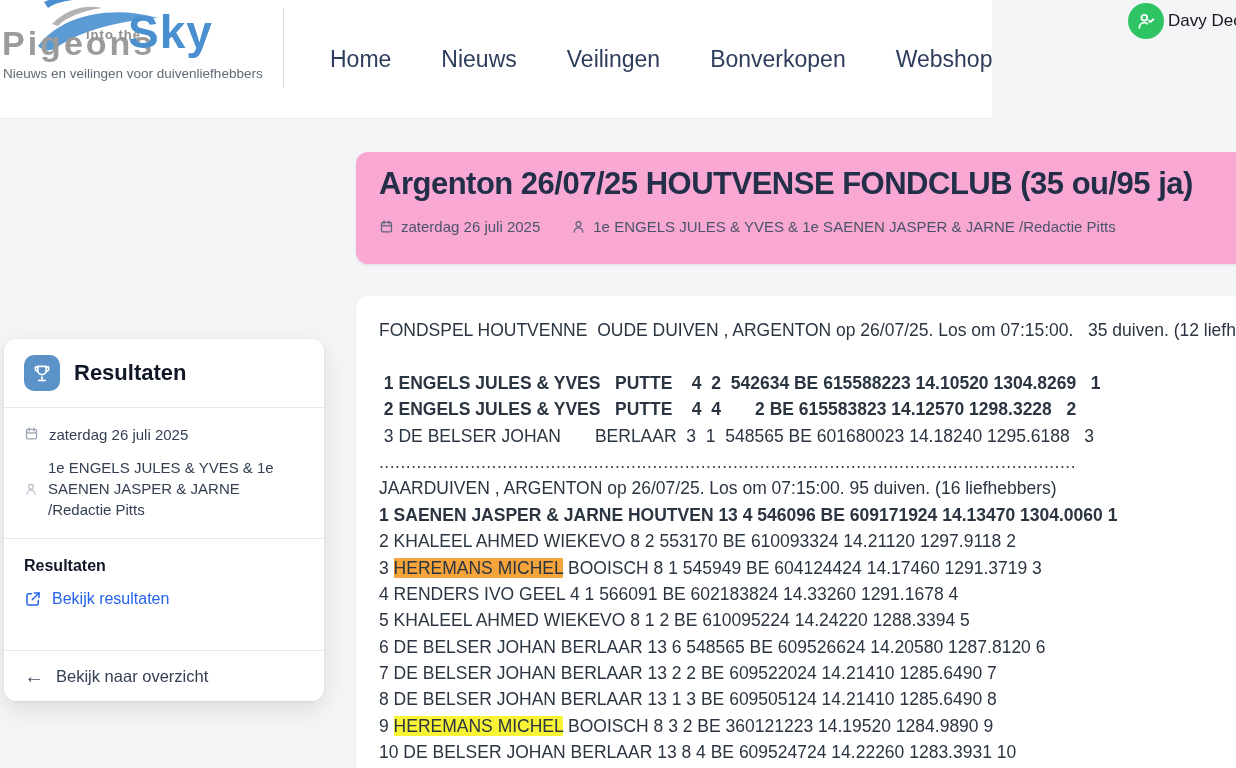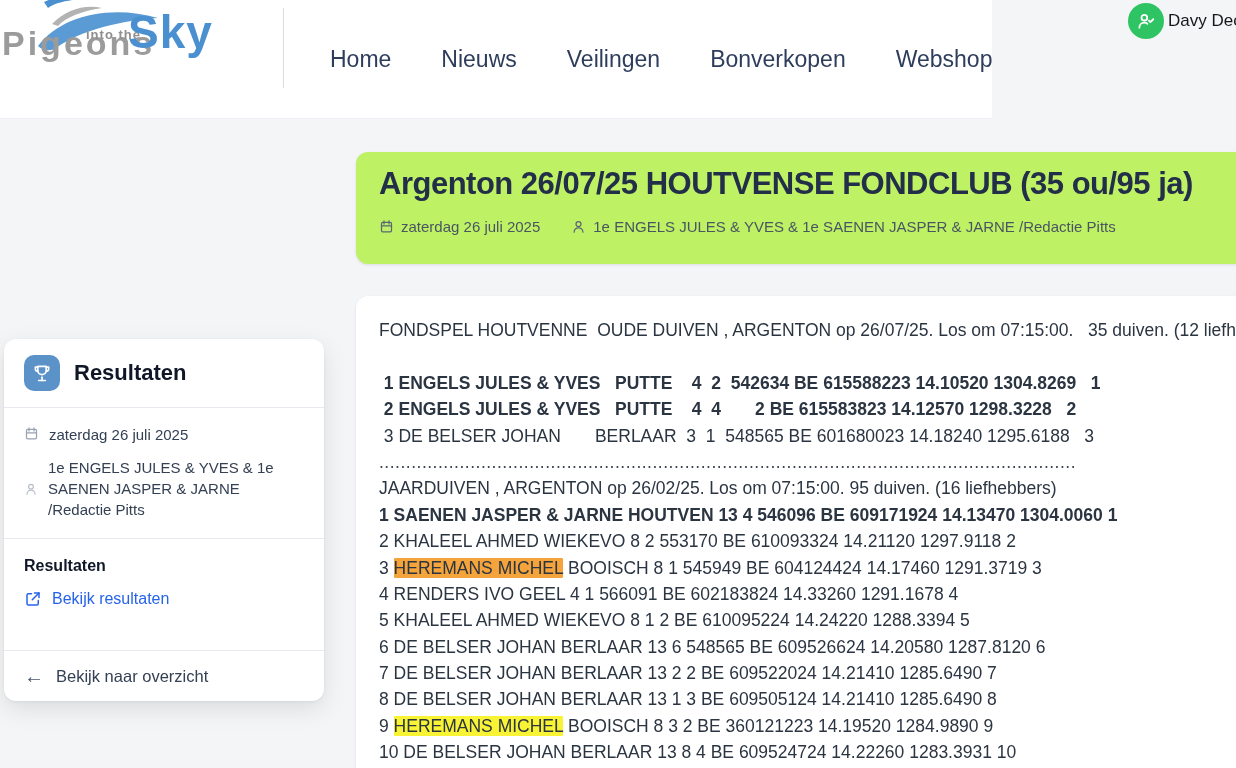--- a/index.html
+++ b/index.html
@@ -24,21 +24,21 @@
   .nav{position:absolute;left:330px;top:0;height:118px;display:flex;align-items:center;gap:50px;}
   .nav-item{font-size:23px;color:#2e3d5c;font-weight:500;cursor:pointer;white-space:nowrap;}
   .avatar{
     position:absolute;left:1128px;top:3px;width:36px;height:36px;border-radius:50%;
     background:#2ec463;display:flex;align-items:center;justify-content:center;cursor:pointer;
   }
   .user-name{position:absolute;left:1168px;top:11px;font-size:17px;color:#16181d;font-weight:500;white-space:nowrap;cursor:pointer;}
 
   
   .title-card{
-    position:absolute;left:356px;top:152px;width:880px;height:112px;background:#bef264;
+    position:absolute;left:356px;top:152px;width:880px;height:112px;background:#f9a8d4;
     border-radius:12px 0 0 12px;box-shadow:0 1px 3px rgba(16,24,40,.10);
   }
   .page-title{
     position:absolute;left:23px;top:14px;font-size:31px;font-weight:800;color:#232e49;
     letter-spacing:-0.5px;white-space:nowrap;
   }
   .meta-row{position:absolute;left:23px;top:66px;display:flex;align-items:center;gap:7px;font-size:15px;color:#4a5563;white-space:nowrap;}
   .meta-group{display:flex;align-items:center;gap:7px;}
   .meta-gap{width:17px;}
 
@@ -81,20 +81,21 @@
 <div class="header">
   <div class="logo">
     <svg class="logo-bird" width="150" height="52" viewBox="0 0 150 52">
       <path d="M22 2 C34 -4 52 -6 66 -2 C48 0 34 2 26 8 Z" fill="#4a90d0"></path>
       <path d="M30 24 C44 9 64 4 80 8 C60 11 44 17 36 26 Z" fill="#b3b3b3"></path>
       <path d="M16 46 C38 16 88 4 136 18 C102 20 58 30 34 48 C28 52 20 50 16 46 Z" fill="#5b9bd5"></path>
     </svg>
     <span class="logo-word1">Pigeons</span>
     <span class="logo-word2">into the</span>
     <span class="logo-word3">Sky</span>
+    <span class="logo-tagline">Nieuws en veilingen voor duivenliefhebbers</span>
   </div>
   <div class="header-divider"></div>
   <div class="nav">
     <span class="nav-item">Home</span>
     <span class="nav-item">Nieuws</span>
     <span class="nav-item">Veilingen</span>
     <span class="nav-item">Bonverkopen</span>
     <span class="nav-item">Webshop</span>
   </div>
   <div class="avatar">
@@ -129,21 +130,21 @@
 </div>
 
 <div class="content-card">
   <div class="results-text">
       <div class="rline normal"><span>FONDSPEL HOUTVENNE  OUDE DUIVEN , ARGENTON op 26/07/25. Los om 07:15:00.   35 duiven. (12 liefhebbers)</span></div>
       <div class="rline blank">&nbsp;</div>
       <div class="rline bold"><span> 1 ENGELS JULES &amp; YVES   PUTTE    4  2  542634 BE 615588223 14.10520 1304.8269   1</span></div>
       <div class="rline bold"><span> 2 ENGELS JULES &amp; YVES   PUTTE    4  4       2 BE 615583823 14.12570 1298.3228   2</span></div>
       <div class="rline normal"><span> 3 DE BELSER JOHAN       BERLAAR  3  1  548565 BE 601680023 14.18240 1295.6188   3</span></div>
       <div class="rline dots"><span>........................................................................................................................................................................................</span></div>
-      <div class="rline normal"><span>JAARDUIVEN , ARGENTON op 26/02/25. Los om 07:15:00. 95 duiven. (16 liefhebbers)</span></div>
+      <div class="rline normal"><span>JAARDUIVEN , ARGENTON op 26/07/25. Los om 07:15:00. 95 duiven. (16 liefhebbers)</span></div>
       <div class="rline bold"><span>1 SAENEN JASPER &amp; JARNE HOUTVEN 13 4 546096 BE 609171924 14.13470 1304.0060 1</span></div>
       <div class="rline normal"><span>2 KHALEEL AHMED WIEKEVO 8 2 553170 BE 610093324 14.21120 1297.9118 2</span></div>
       <div class="rline normal"><span>3 </span><span style="background-color: rgb(244, 164, 59);">HEREMANS MICHEL</span><span> BOOISCH 8 1 545949 BE 604124424 14.17460 1291.3719 3</span></div>
       <div class="rline normal"><span>4 RENDERS IVO GEEL 4 1 566091 BE 602183824 14.33260 1291.1678 4</span></div>
       <div class="rline normal"><span>5 KHALEEL AHMED WIEKEVO 8 1 2 BE 610095224 14.24220 1288.3394 5</span></div>
       <div class="rline normal"><span>6 DE BELSER JOHAN BERLAAR 13 6 548565 BE 609526624 14.20580 1287.8120 6</span></div>
       <div class="rline normal"><span>7 DE BELSER JOHAN BERLAAR 13 2 2 BE 609522024 14.21410 1285.6490 7</span></div>
       <div class="rline normal"><span>8 DE BELSER JOHAN BERLAAR 13 1 3 BE 609505124 14.21410 1285.6490 8</span></div>
       <div class="rline normal"><span>9 </span><span style="background-color: rgb(248, 243, 52);">HEREMANS MICHEL</span><span> BOOISCH 8 3 2 BE 360121223 14.19520 1284.9890 9</span></div>
       <div class="rline normal"><span>10 DE BELSER JOHAN BERLAAR 13 8 4 BE 609524724 14.22260 1283.3931 10</span></div>

